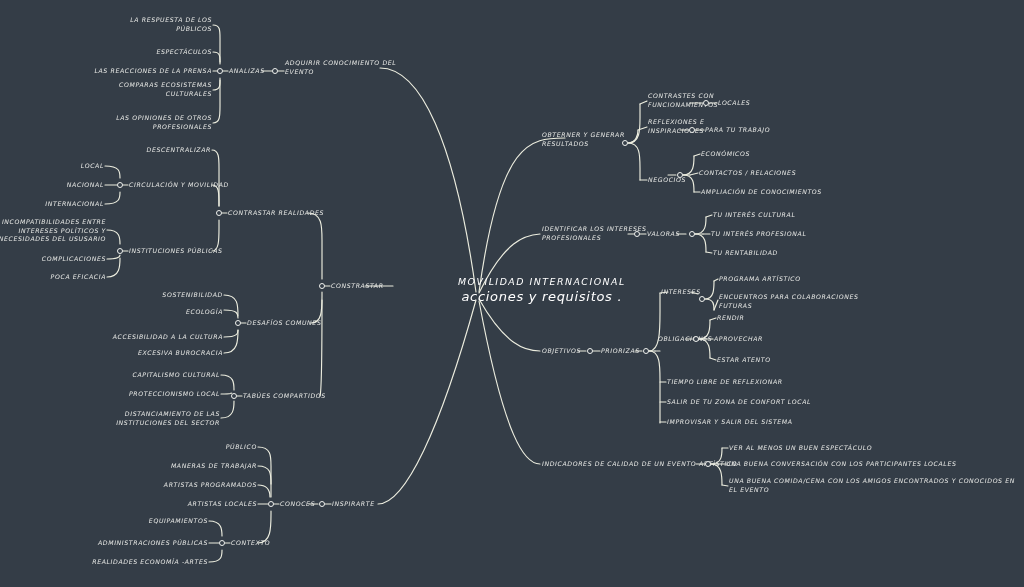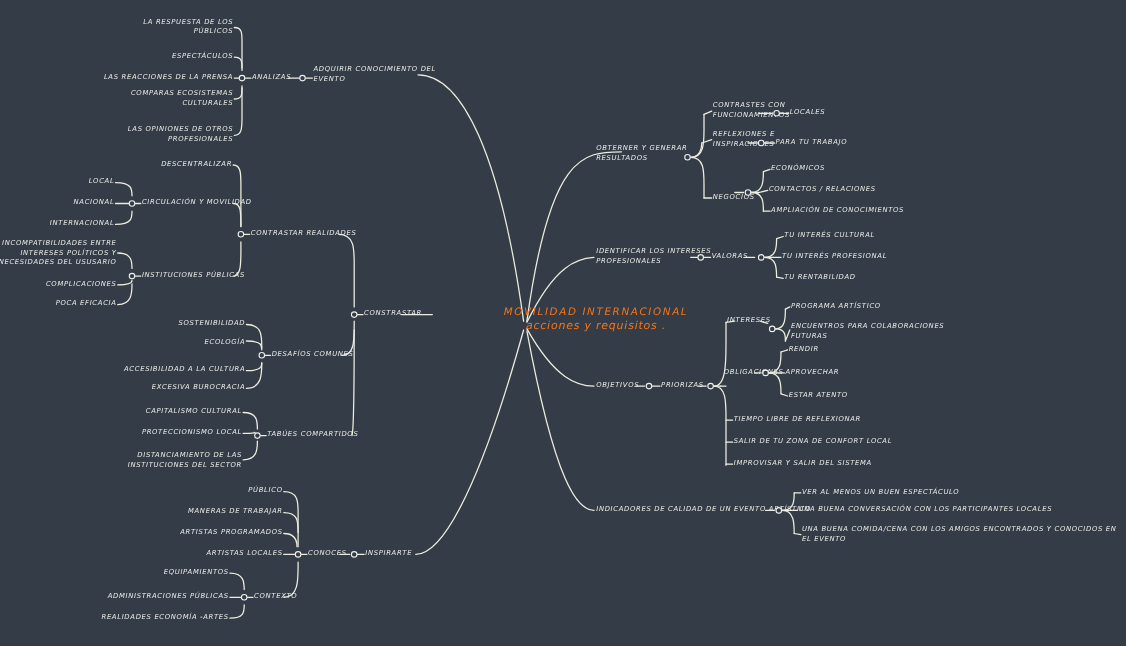--- a/index.html
+++ b/index.html
@@ -34,36 +34,36 @@
     white-space: pre-line;
     transform: translateY(-50%);
   }
   .node.r { text-align: left; }
   .node.l { text-align: right; }
   .node.l.anchor-right { transform: translate(-100%, -50%); }
 
   
   .center-title {
     position: absolute;
-    color: #f97316;
+    color: #ffffff;
     font-family: "DejaVu Sans", sans-serif;
     font-style: italic;
     text-align: center;
     transform: translate(-50%, -50%);
     white-space: nowrap;
   }
   .center-title .t1 {
     display: block;
     font-size: 9.4px;
     letter-spacing: 1.5px;
     text-transform: uppercase;
   }
   .center-title .t2 {
     display: block;
-    font-size: 10px;
+    font-size: 13px;
     letter-spacing: 0.7px;
     margin-top: 2px;
   }
   .dot {
     position: absolute;
     width: 6px; height: 6px;
     border: 1.1px solid #f0f1ee;
     border-radius: 50%;
     background: #343d47;
     transform: translate(-50%, -50%);

